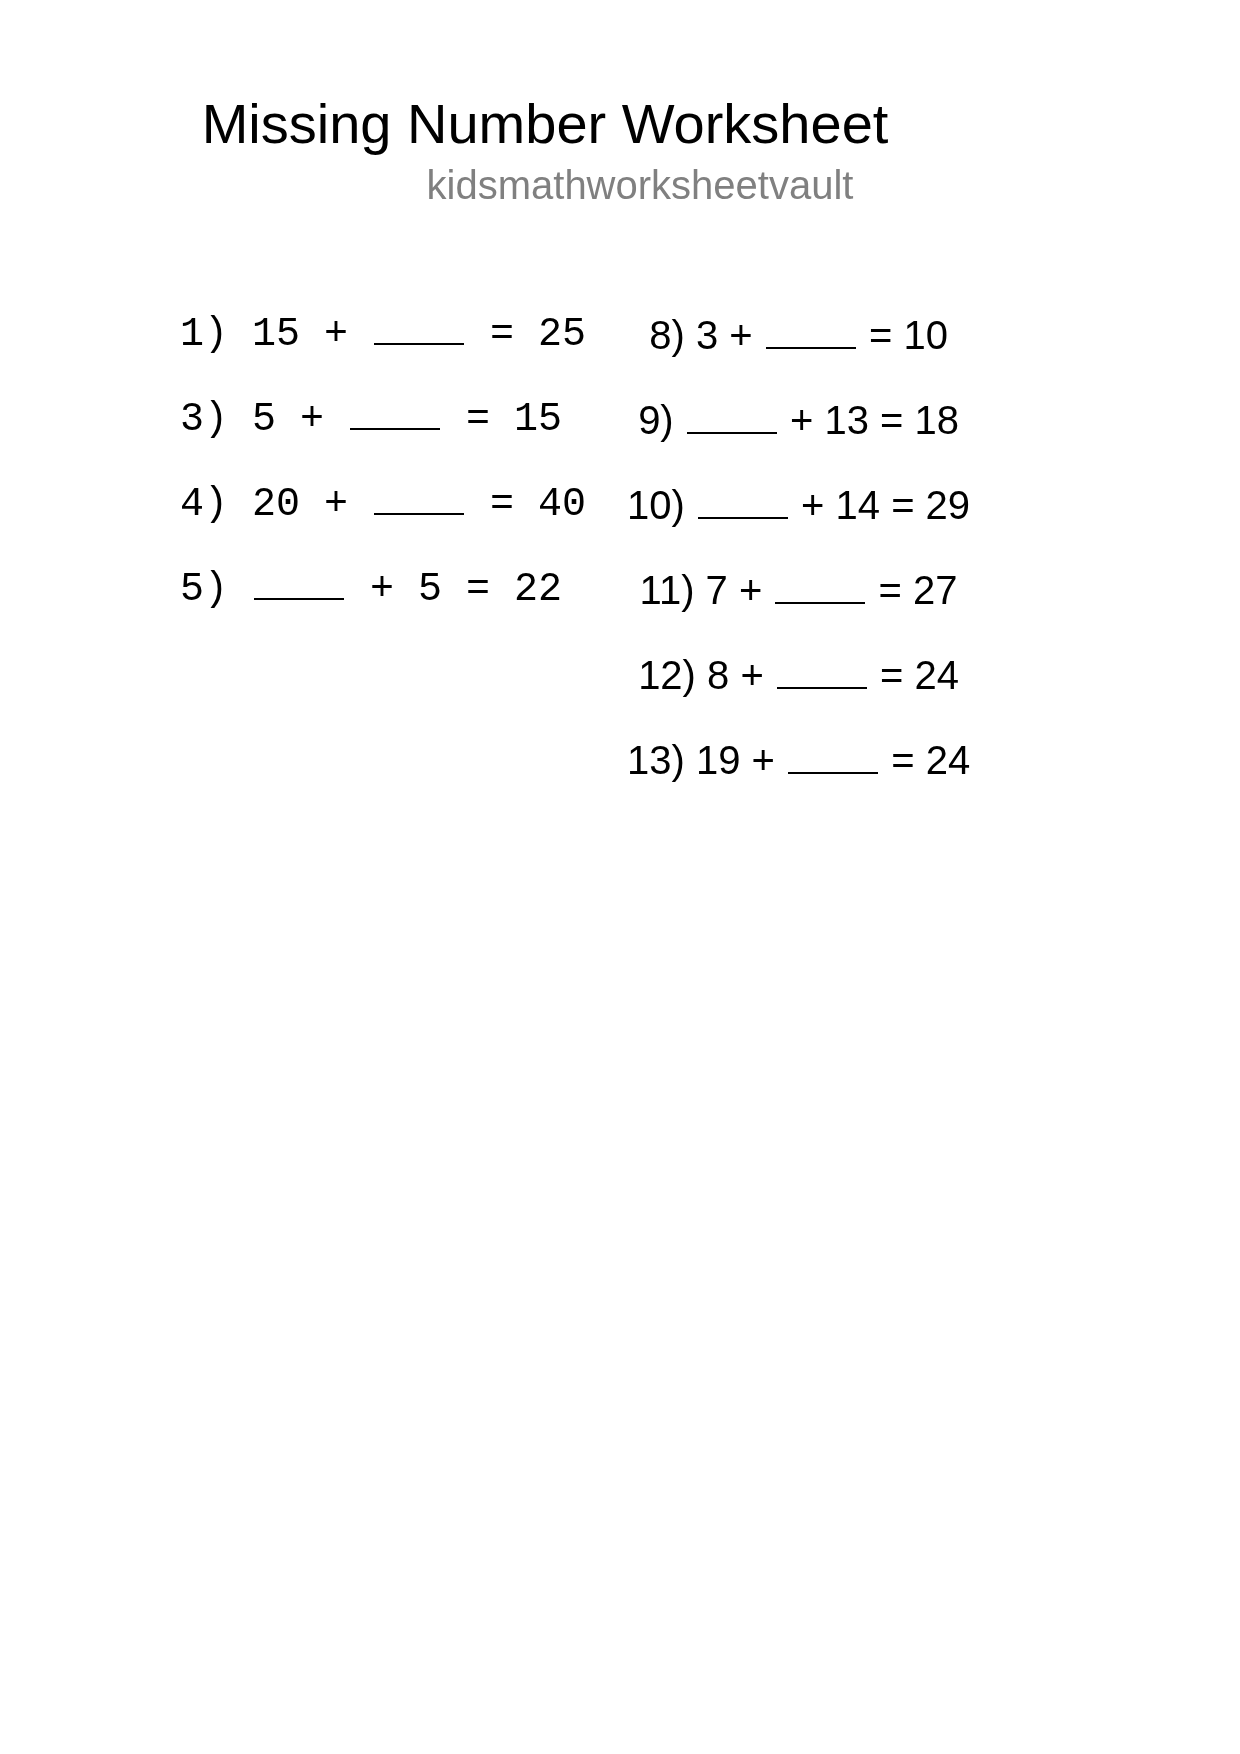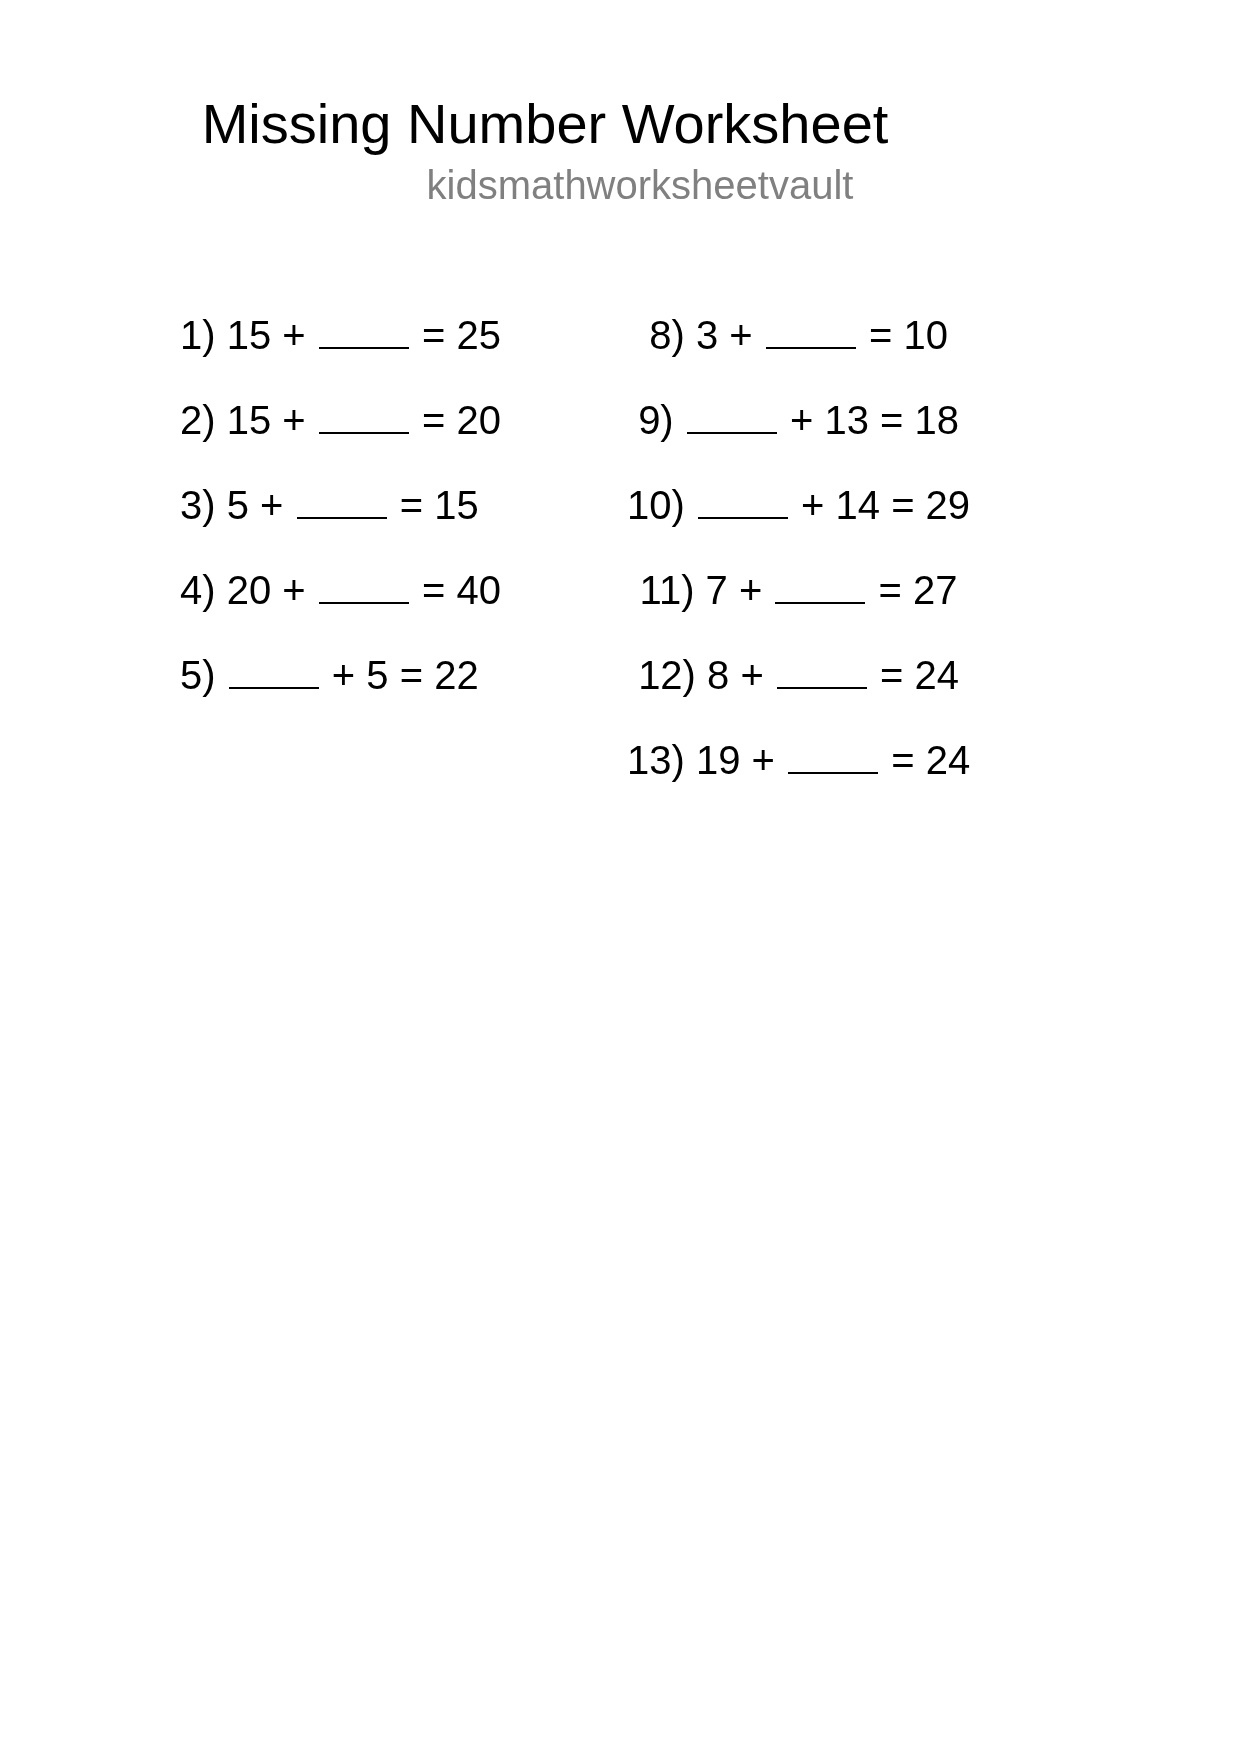--- a/index.html
+++ b/index.html
@@ -37,21 +37,21 @@
       line-height: 44px;
       color: #808080;
       padding-left: 264px;
       box-sizing: border-box;
       white-space: nowrap;
     }
     .col {
       position: absolute;
       top: 310px;
     }
-    .col.left { left: 180px; }
+    .col.left { left: 180px; font-family: Liberation Mono, monospace; }
     .col.right { left: 627px; text-align: center; }
     .problem {
       font-size: 40px;
       line-height: 50px;
       height: 85px;
       white-space: nowrap;
     }
     .blank {
       display: inline-block;
       width: 90px;
@@ -66,26 +66,20 @@
 
 <div class="title">Missing Number Worksheet</div>
 <div class="subtitle">kidsmathworksheetvault</div>
 
 <div class="col left">
   <div class="problem">
     <span>1)</span>
     <span>15 +</span>
     <span class="blank"></span>
     <span>= 25</span>
-  </div>
-  <div class="problem">
-    <span>2)</span>
-    <span>15 +</span>
-    <span class="blank"></span>
-    <span>= 20</span>
   </div>
   <div class="problem">
     <span>3)</span>
     <span>5 +</span>
     <span class="blank"></span>
     <span>= 15</span>
   </div>
   <div class="problem">
     <span>4)</span>
     <span>20 +</span>

